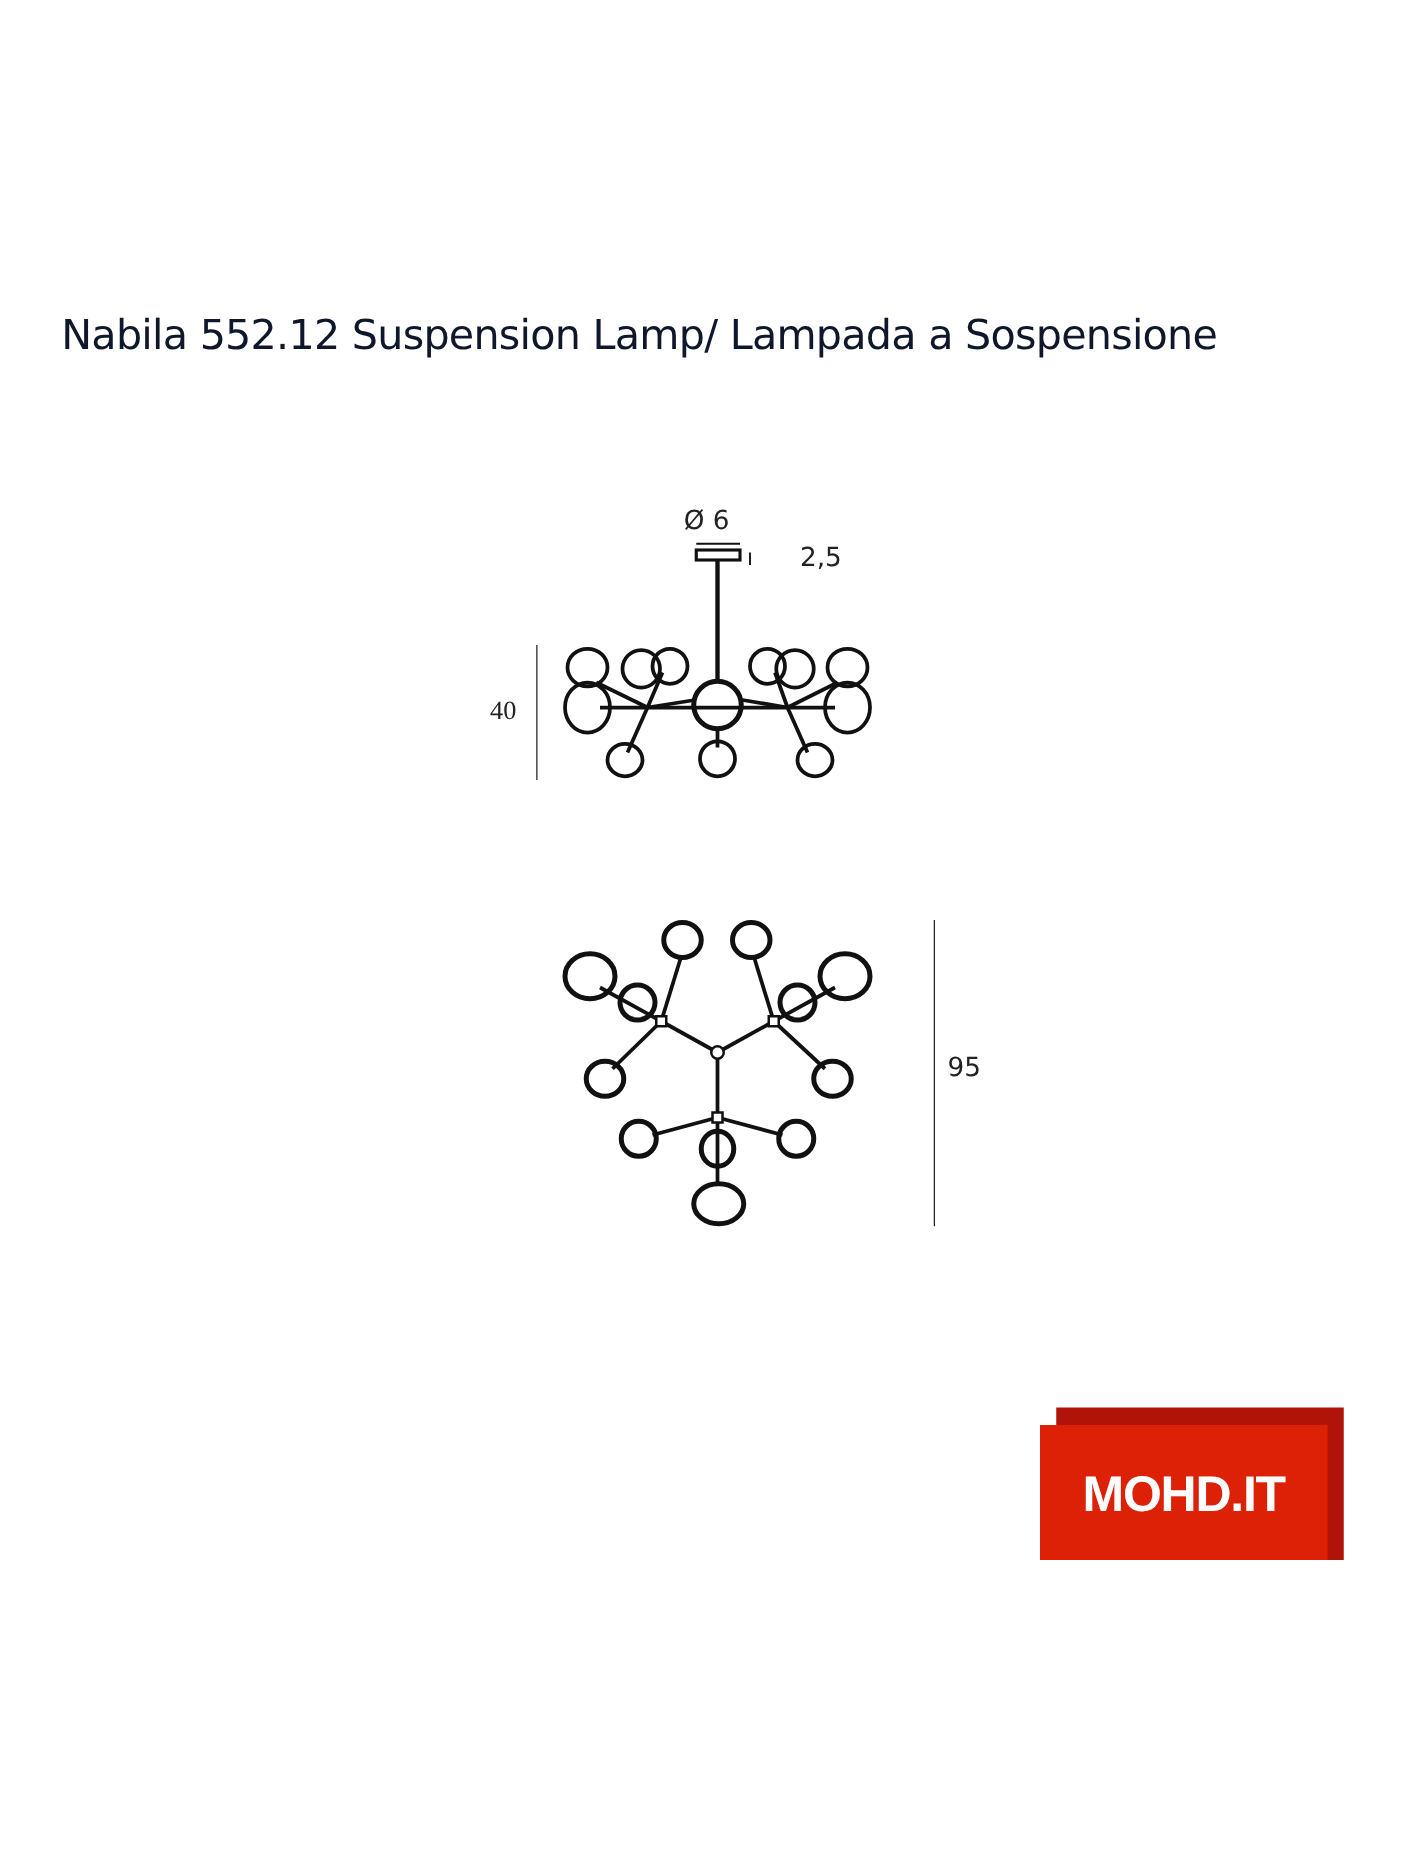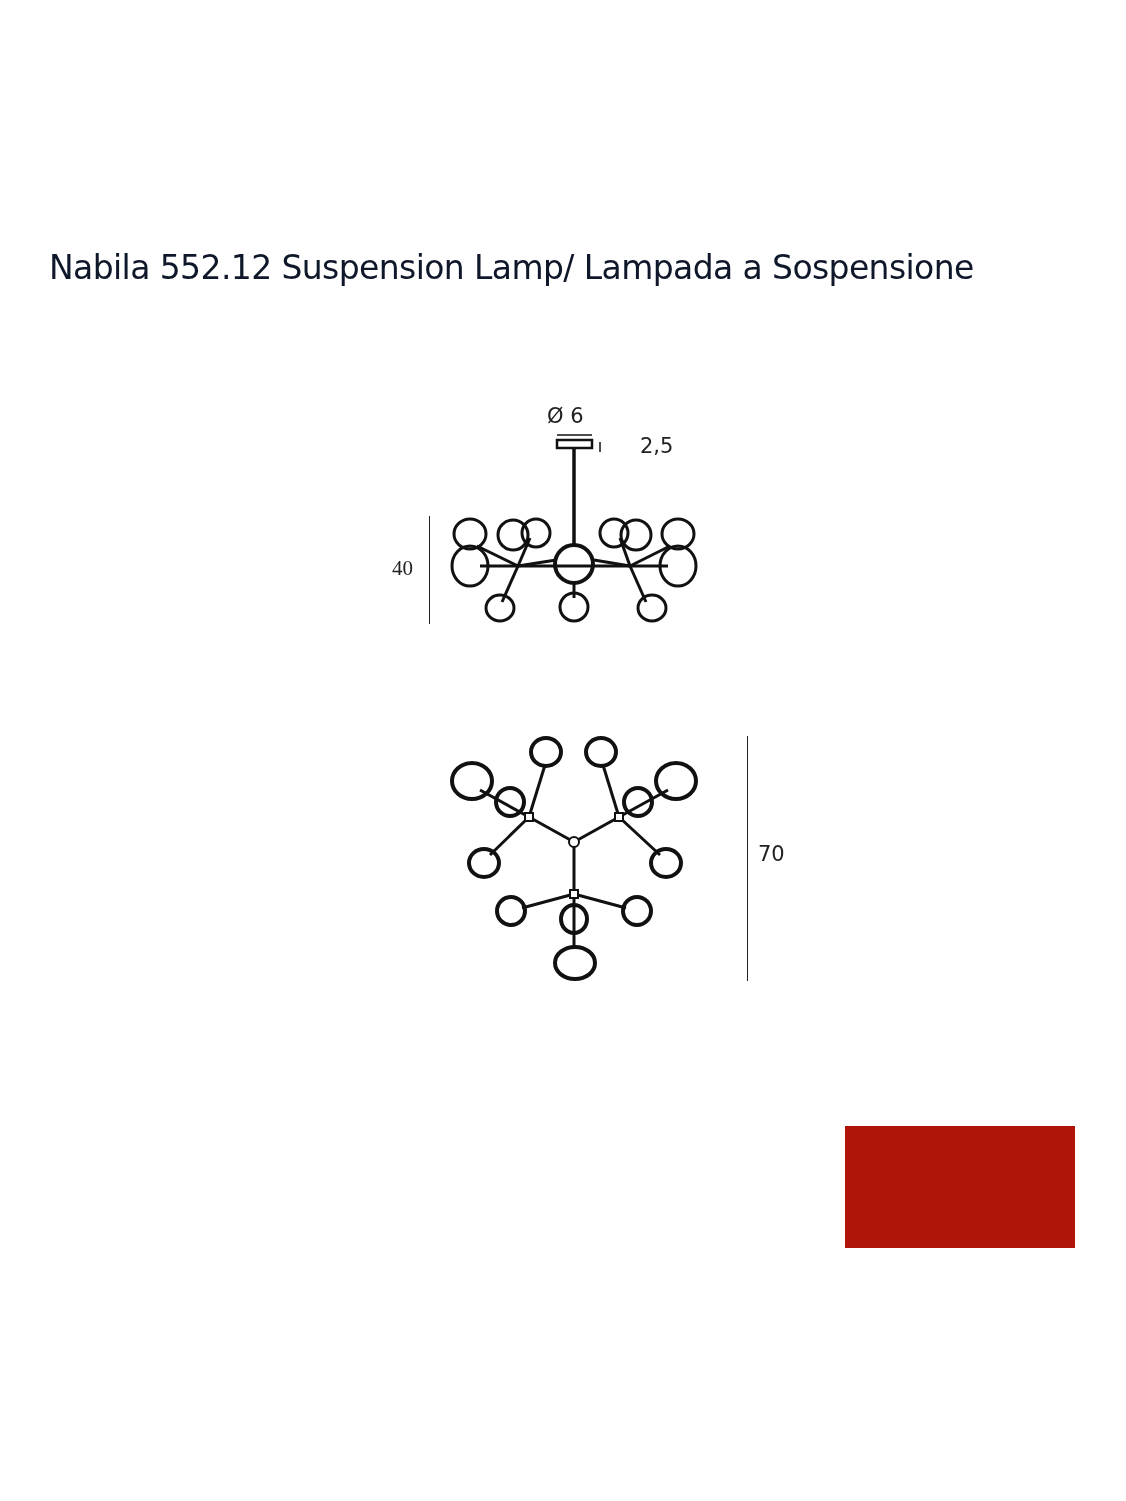--- a/index.html
+++ b/index.html
@@ -54,21 +54,21 @@
       <ellipse cx="678" cy="566" rx="18" ry="20"></ellipse>
       <ellipse cx="636" cy="535" rx="15" ry="15"></ellipse>
       <ellipse cx="614" cy="533" rx="14" ry="14"></ellipse>
       <ellipse cx="652" cy="608" rx="14" ry="13"></ellipse>
     </g>
   </svg>
 </div>
 
 <div>
   <div class="vline" style="left:747px;top:736px;height:245px;"></div>
-  <div class="dim" style="left:758px;top:842px;">70</div>
+  <div class="dim" style="left:758px;top:842px;">95</div>
 
   <svg class="drawing" style="left:0;top:0;" width="1126" height="1000">
     <g fill="none" stroke="#111" stroke-width="3">
       <line x1="574" y1="842" x2="529" y2="817"></line>
       <line x1="574" y1="842" x2="619" y2="817"></line>
       <line x1="574" y1="842" x2="574" y2="894"></line>
       <line x1="529" y1="817" x2="545" y2="765"></line>
       <line x1="529" y1="817" x2="480" y2="790"></line>
       <line x1="529" y1="817" x2="490" y2="855"></line>
       <line x1="619" y1="817" x2="603" y2="765"></line>
@@ -92,13 +92,16 @@
       <ellipse cx="511" cy="911" rx="14" ry="14" stroke-width="4"></ellipse>
       <ellipse cx="637" cy="911" rx="14" ry="14" stroke-width="4"></ellipse>
       <ellipse cx="574" cy="919" rx="13" ry="14" stroke-width="4"></ellipse>
       <ellipse cx="575" cy="963" rx="20" ry="16" stroke-width="4"></ellipse>
     </g>
   </svg>
 </div>
 
 <div class="logo">
   <div class="back"></div>
+  <div class="front">
+    <span class="text">MOHD.IT</span>
+  </div>
 </div>
 
 </body></html>

